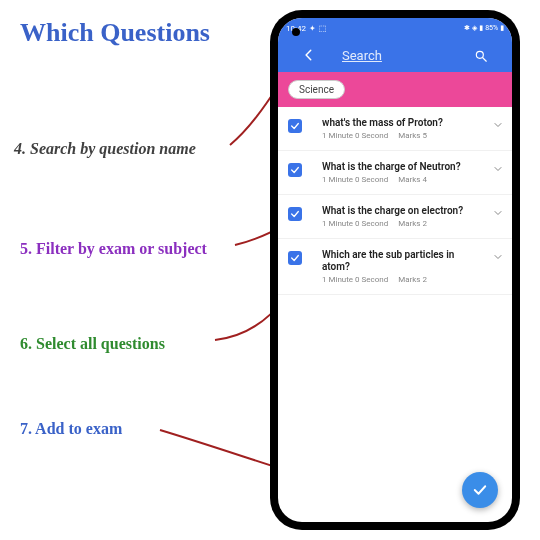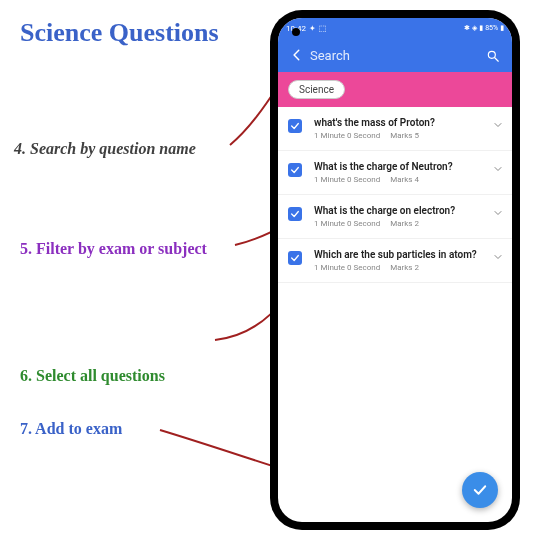--- a/index.html
+++ b/index.html
@@ -79,23 +79,24 @@
     color: #fff;
   }
   .status-left { display: flex; gap: 3px; align-items: center; }
   .status-right { display: flex; gap: 2px; align-items: center; font-size: 7px; }
 
   .app-bar {
     height: 34px;
     background: #3a73e8;
     display: flex;
     align-items: center;
-    padding: 0 12px;
-    gap: 6px;
+    padding: 0 24px;
+    gap: 26px;
     color: #fff;
+    text-decoration: underline;
   }
   .app-bar .back { width: 14px; height: 14px; display:flex; align-items:center; justify-content:center; }
   .app-bar .search-text { flex: 1; font-size: 13px; opacity: 0.85; }
   .app-bar .search-icon { width: 14px; height: 14px; }
 
   .filter-row {
     display: flex;
     gap: 6px;
     padding: 8px 10px;
     background: #ec4899;
@@ -111,21 +112,21 @@
 
   .qlist {
     flex: 1;
     overflow: hidden;
   }
   .qrow {
     display: flex;
     align-items: flex-start;
     padding: 10px 8px 10px 10px;
     border-bottom: 1px solid #f0f0f0;
-    gap: 12px;
+    gap: 20px;
   }
   .cb {
     width: 14px;
     height: 14px;
     border-radius: 3px;
     background: #3a73e8;
     display: flex;
     align-items: center;
     justify-content: center;
     flex-shrink: 0;
@@ -155,25 +156,25 @@
     display: flex;
     align-items: center;
     justify-content: center;
     box-shadow: 0 2px 6px rgba(0,0,0,0.3);
   }
   .fab svg { width: 18px; height: 18px; }
 </style>
 </head>
 <body>
 
-<div class="page-title">Science Questions</div>
+<div class="page-title">Which Questions</div>
 
 <div class="annotation" style="top:140px; left:14px; color:#404040;font-style:italic;">4. Search by question name</div>
 <div class="annotation" style="top:240px; left:20px; color:#8b2fbf;">5. Filter by exam or subject</div>
-<div class="annotation" style="top:335px; left:20px; color:#2f8b2f;margin-top:32px;">6. Select all questions</div>
+<div class="annotation" style="top:335px; left:20px; color:#2f8b2f;">6. Select all questions</div>
 <div class="annotation" style="top:420px; left:20px; color:#3a62c8;">7. Add to exam</div>
 
 <svg class="svg-arrows" viewBox="0 0 540 540">
   <defs>
     <marker id="arr" viewBox="0 0 10 10" refX="8" refY="5" markerWidth="6" markerHeight="6" orient="auto-start-reverse">
       <path d="M 0 0 L 10 5 L 0 10 z" fill="#a02020"></path>
     </marker>
   </defs>
 
   <path d="M 230 145 C 260 120, 280 80, 298 58" stroke="#a02020" stroke-width="2" fill="none" marker-end="url(#arr)"></path>

